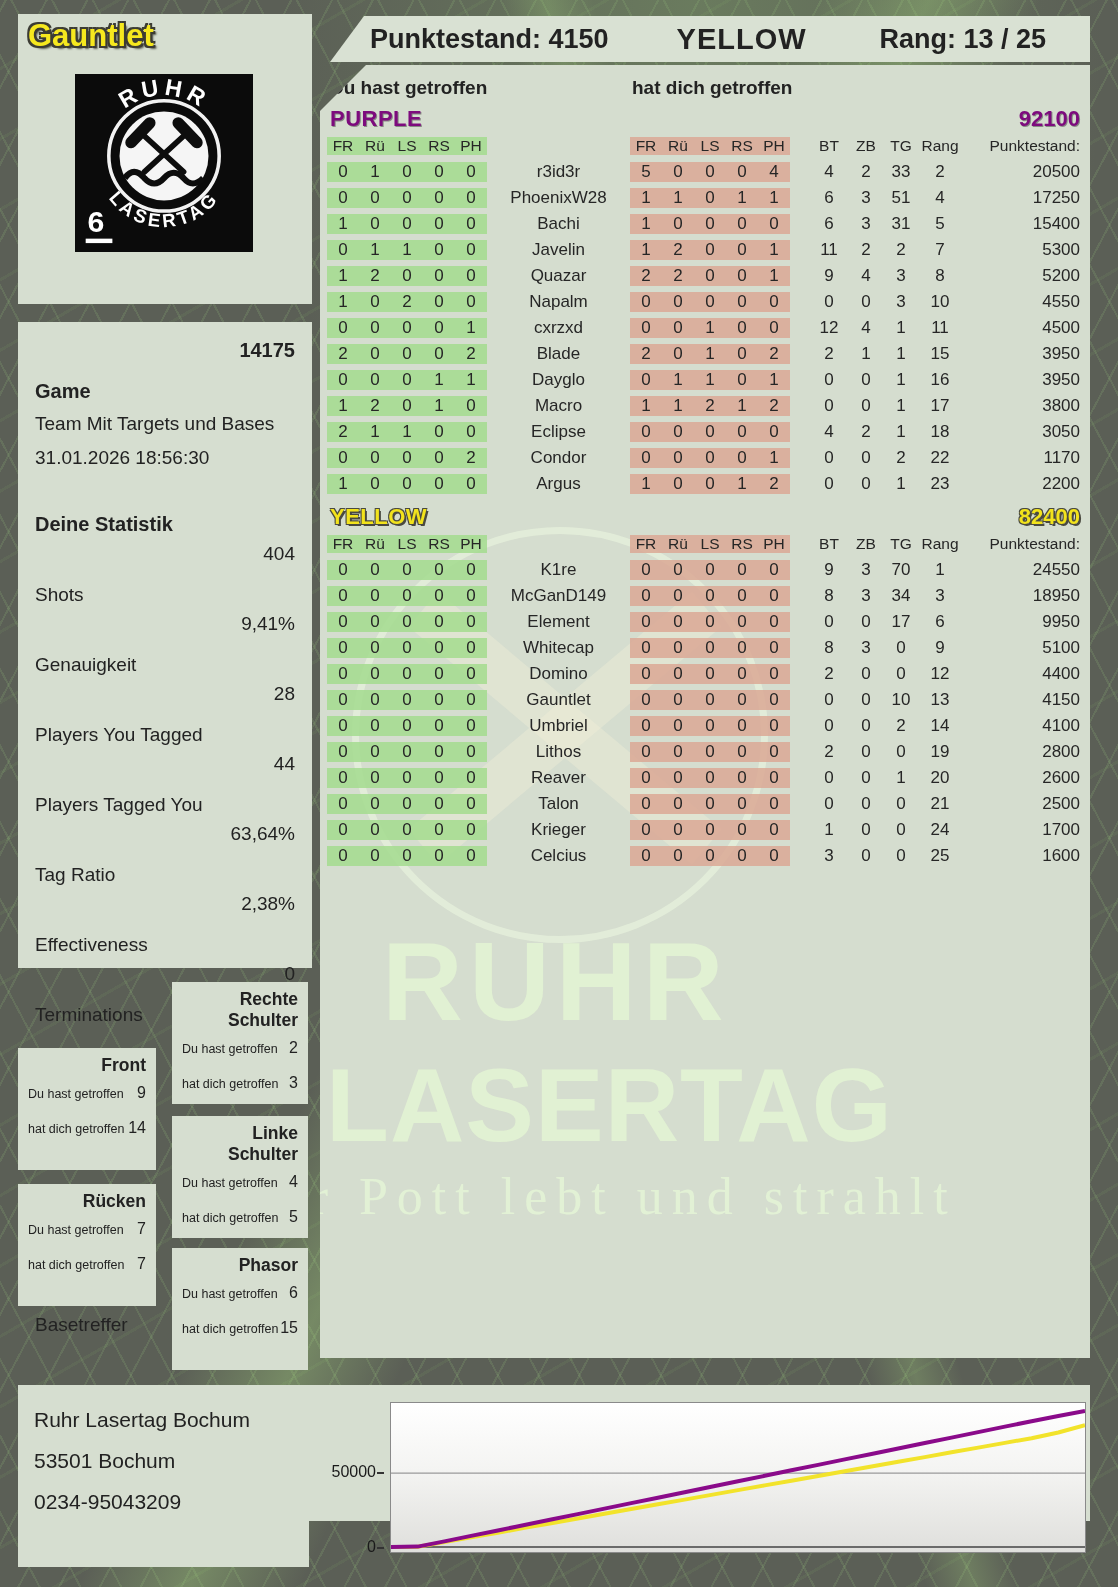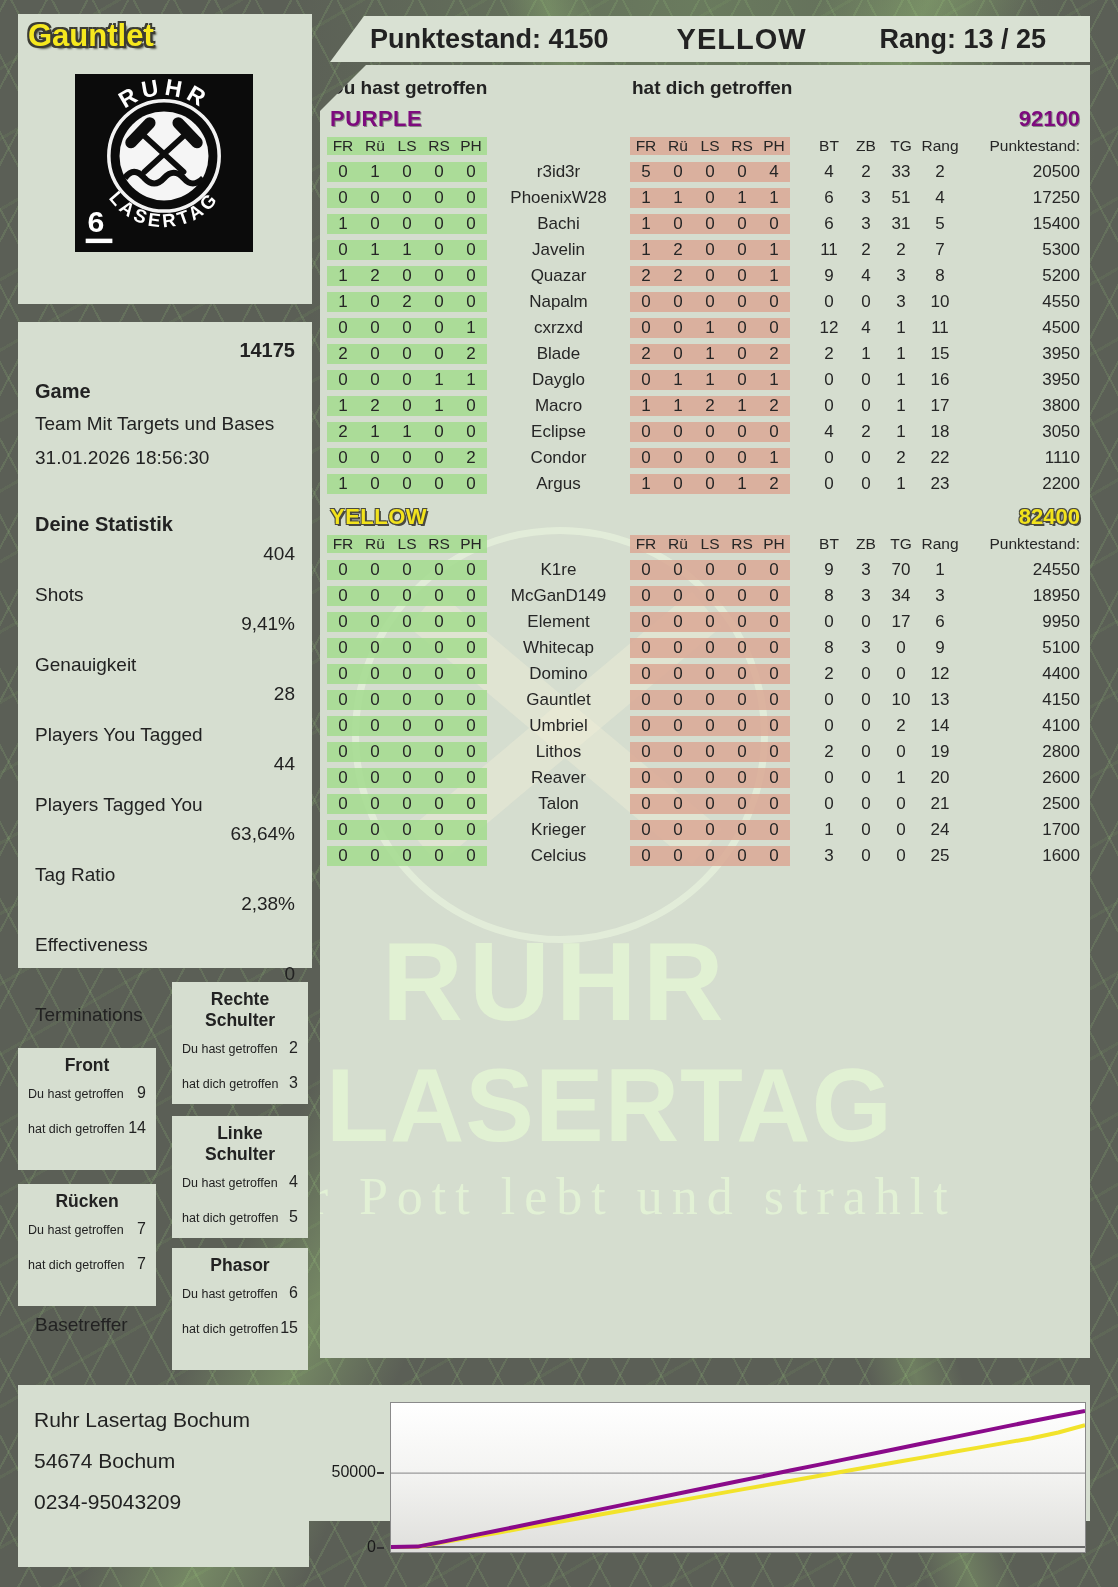--- a/index.html
+++ b/index.html
@@ -31,21 +31,21 @@
   
   .p-stats{left:18px;top:322px;width:294px;height:646px;padding:12px 17px;font-size:19px;}
   .srow{display:flex;justify-content:space-between;line-height:29px;}
   .srow .lbl{white-space:nowrap;margin-top:41px;}
   .game-row{font-weight:bold;font-size:20px;line-height:32px;}
   .mode-line{line-height:34px;}
   .sec-title{font-weight:bold;font-size:20px;line-height:30px;}
   .gap1{height:34px;} .gap3{height:140px;}
   
   .zone{position:absolute;background:#d6ded0;padding:7px 10px 6px 10px;}
-  .zone .zt{font-weight:bold;font-size:17.5px;text-align:center;margin-bottom:8px;}
+  .zone .zt{font-weight:bold;font-size:17.5px;text-align:right;margin-bottom:8px;}
   .zone .zr{display:flex;justify-content:space-between;align-items:baseline;font-size:12.5px;margin-top:2px;}
   .zone .zr + .zr{margin-top:17px;}
   .zone .zv{font-size:16px;}
   .z-rs{left:172px;top:982px;width:136px;height:122px;}
   .z-front{left:18px;top:1048px;width:138px;height:122px;}
   .z-ls{left:172px;top:1116px;width:136px;height:122px;}
   .z-rk{left:18px;top:1184px;width:138px;height:122px;}
   .z-ph{left:172px;top:1248px;width:136px;height:122px;}
   
   .p-addr{left:18px;top:1385px;width:291px;height:182px;padding:14px 16px;font-size:21px;}
@@ -241,21 +241,21 @@
       </div>
     <div class="zr">
         <span>hat dich getroffen</span>
         <span class="zv">15</span>
       </div>
   </div>
 
   <div class="panel p-addr">
     <div id="address-lines">
         <div>Ruhr Lasertag Bochum</div>
-        <div>54674 Bochum</div>
+        <div>53501 Bochum</div>
         <div>0234-95043209</div>
       </div>
   </div>
 
   <div class="panel p-main">
     <div class="wm-circle"></div>
     <div class="wm-bar" style="transform:rotate(40deg);"></div>
     <div class="wm-bar" style="transform:rotate(-40deg);"></div>
     <div class="wm wm-ruhr">RUHR</div>
     <div class="wm wm-laser">LASERTAG</div>
@@ -506,21 +506,21 @@
             <span class="hc r">0</span>
             <span class="hc r">0</span>
             <span class="hc r">0</span>
             <span class="hc r">0</span>
             <span class="hc r">1</span>
             <span class="csp"></span>
             <span class="cbt">0</span>
             <span class="czb">0</span>
             <span class="ctg">2</span>
             <span class="crang">22</span>
-            <span class="cpk">1110</span>
+            <span class="cpk">1170</span>
           </div>
           <div class="trow">
             <span class="hc g">1</span>
             <span class="hc g">0</span>
             <span class="hc g">0</span>
             <span class="hc g">0</span>
             <span class="hc g">0</span>
             <span class="cname">Argus</span>
             <span class="hc r">1</span>
             <span class="hc r">0</span>

